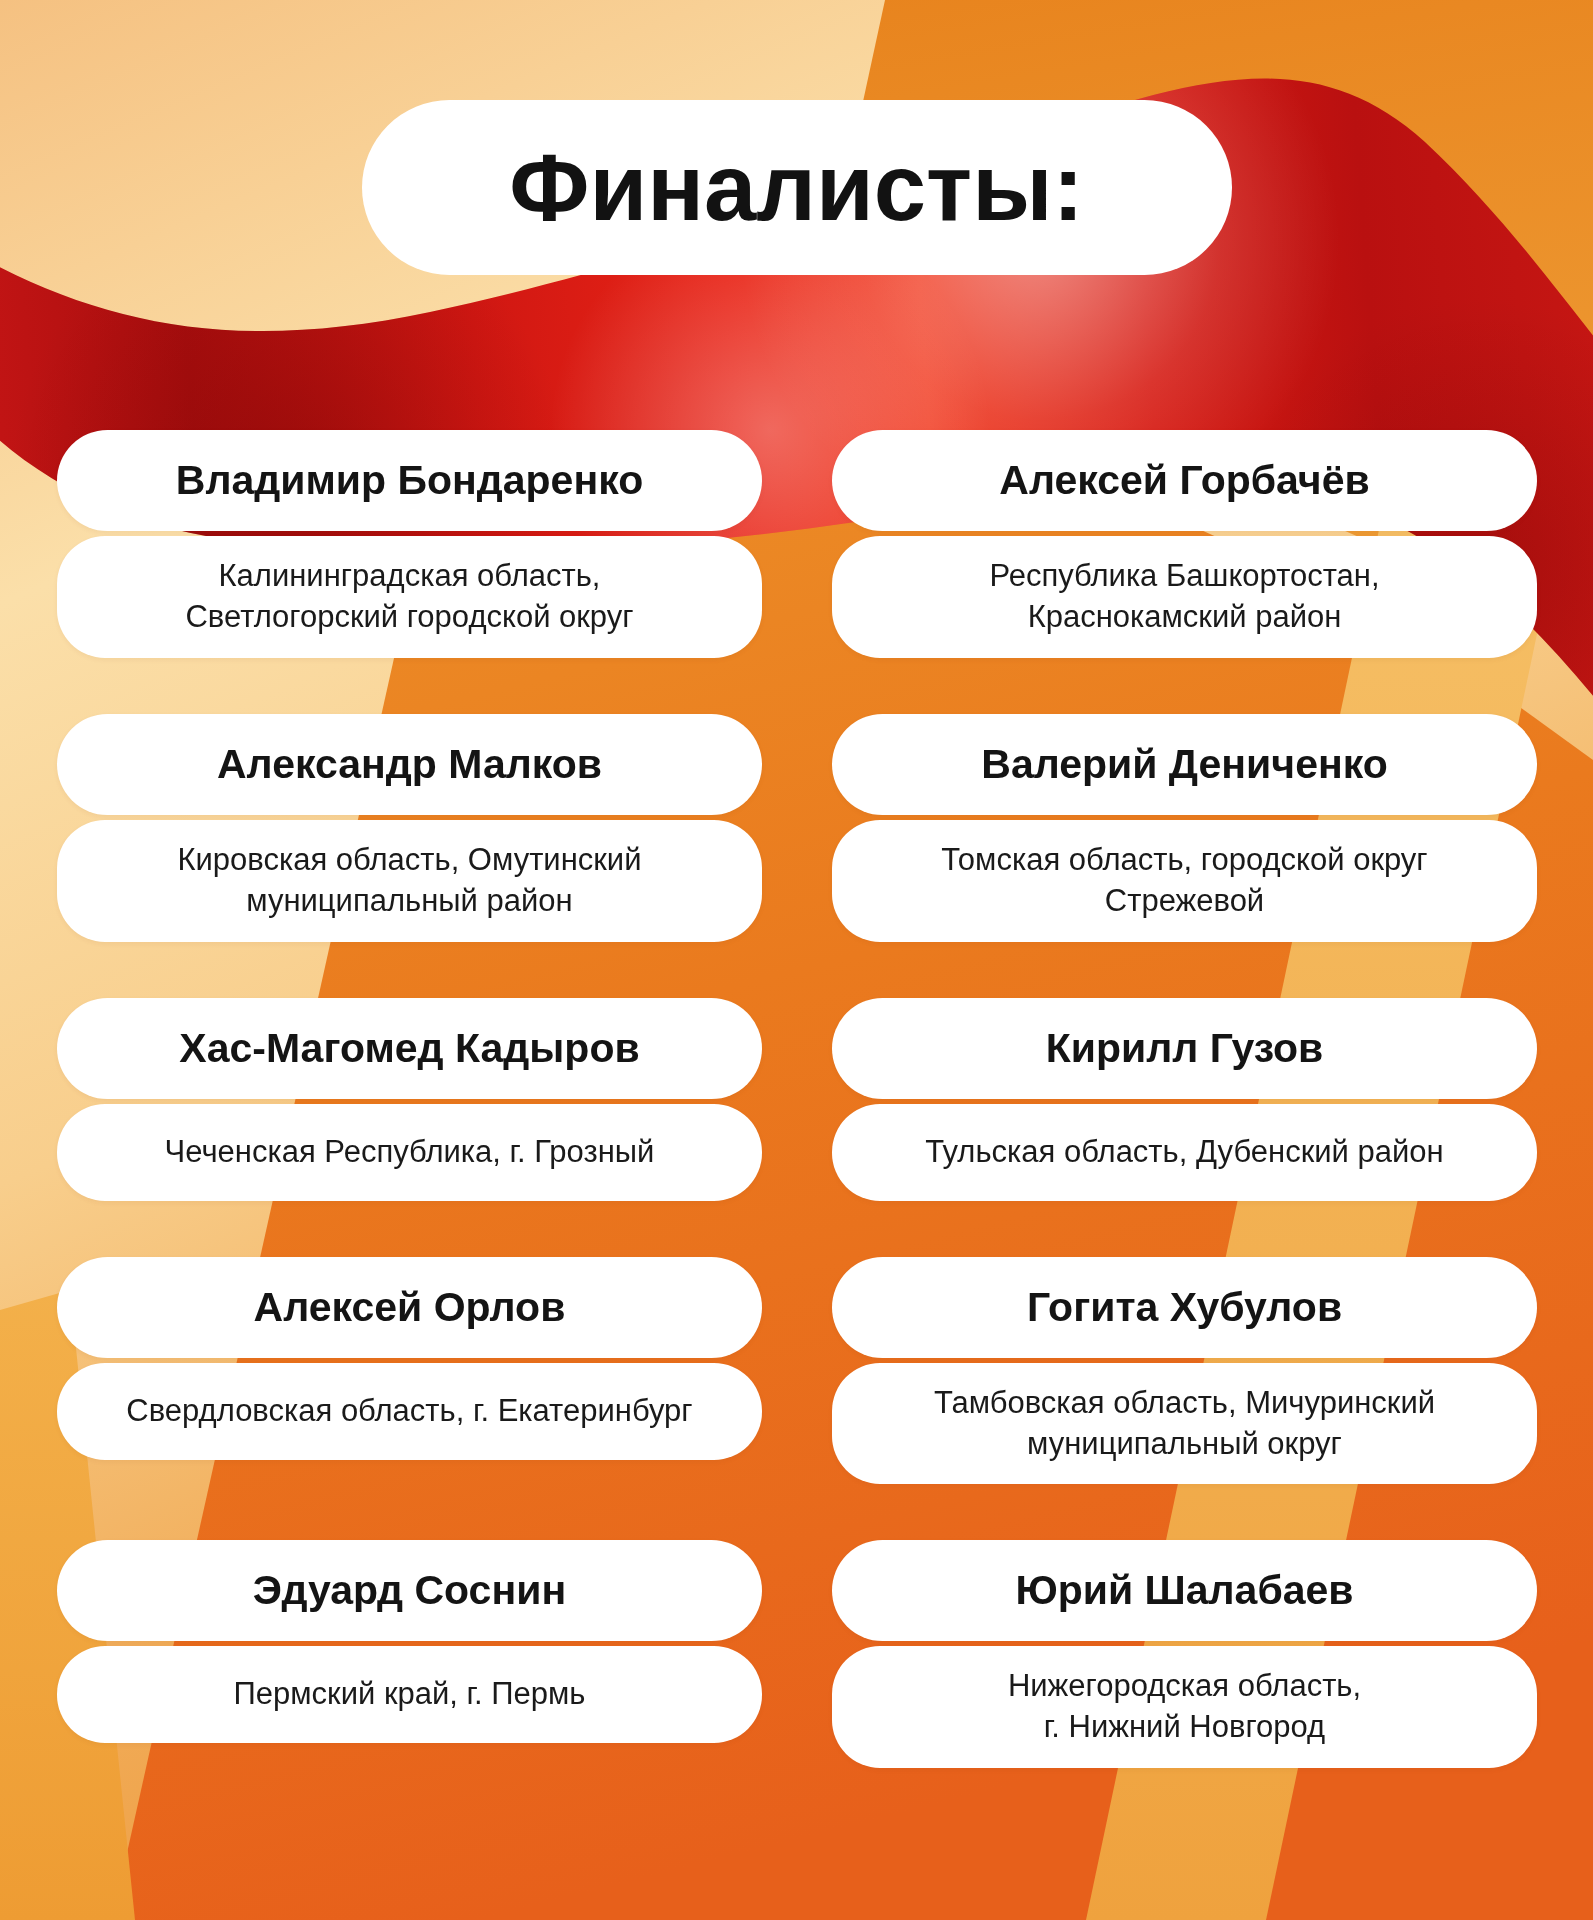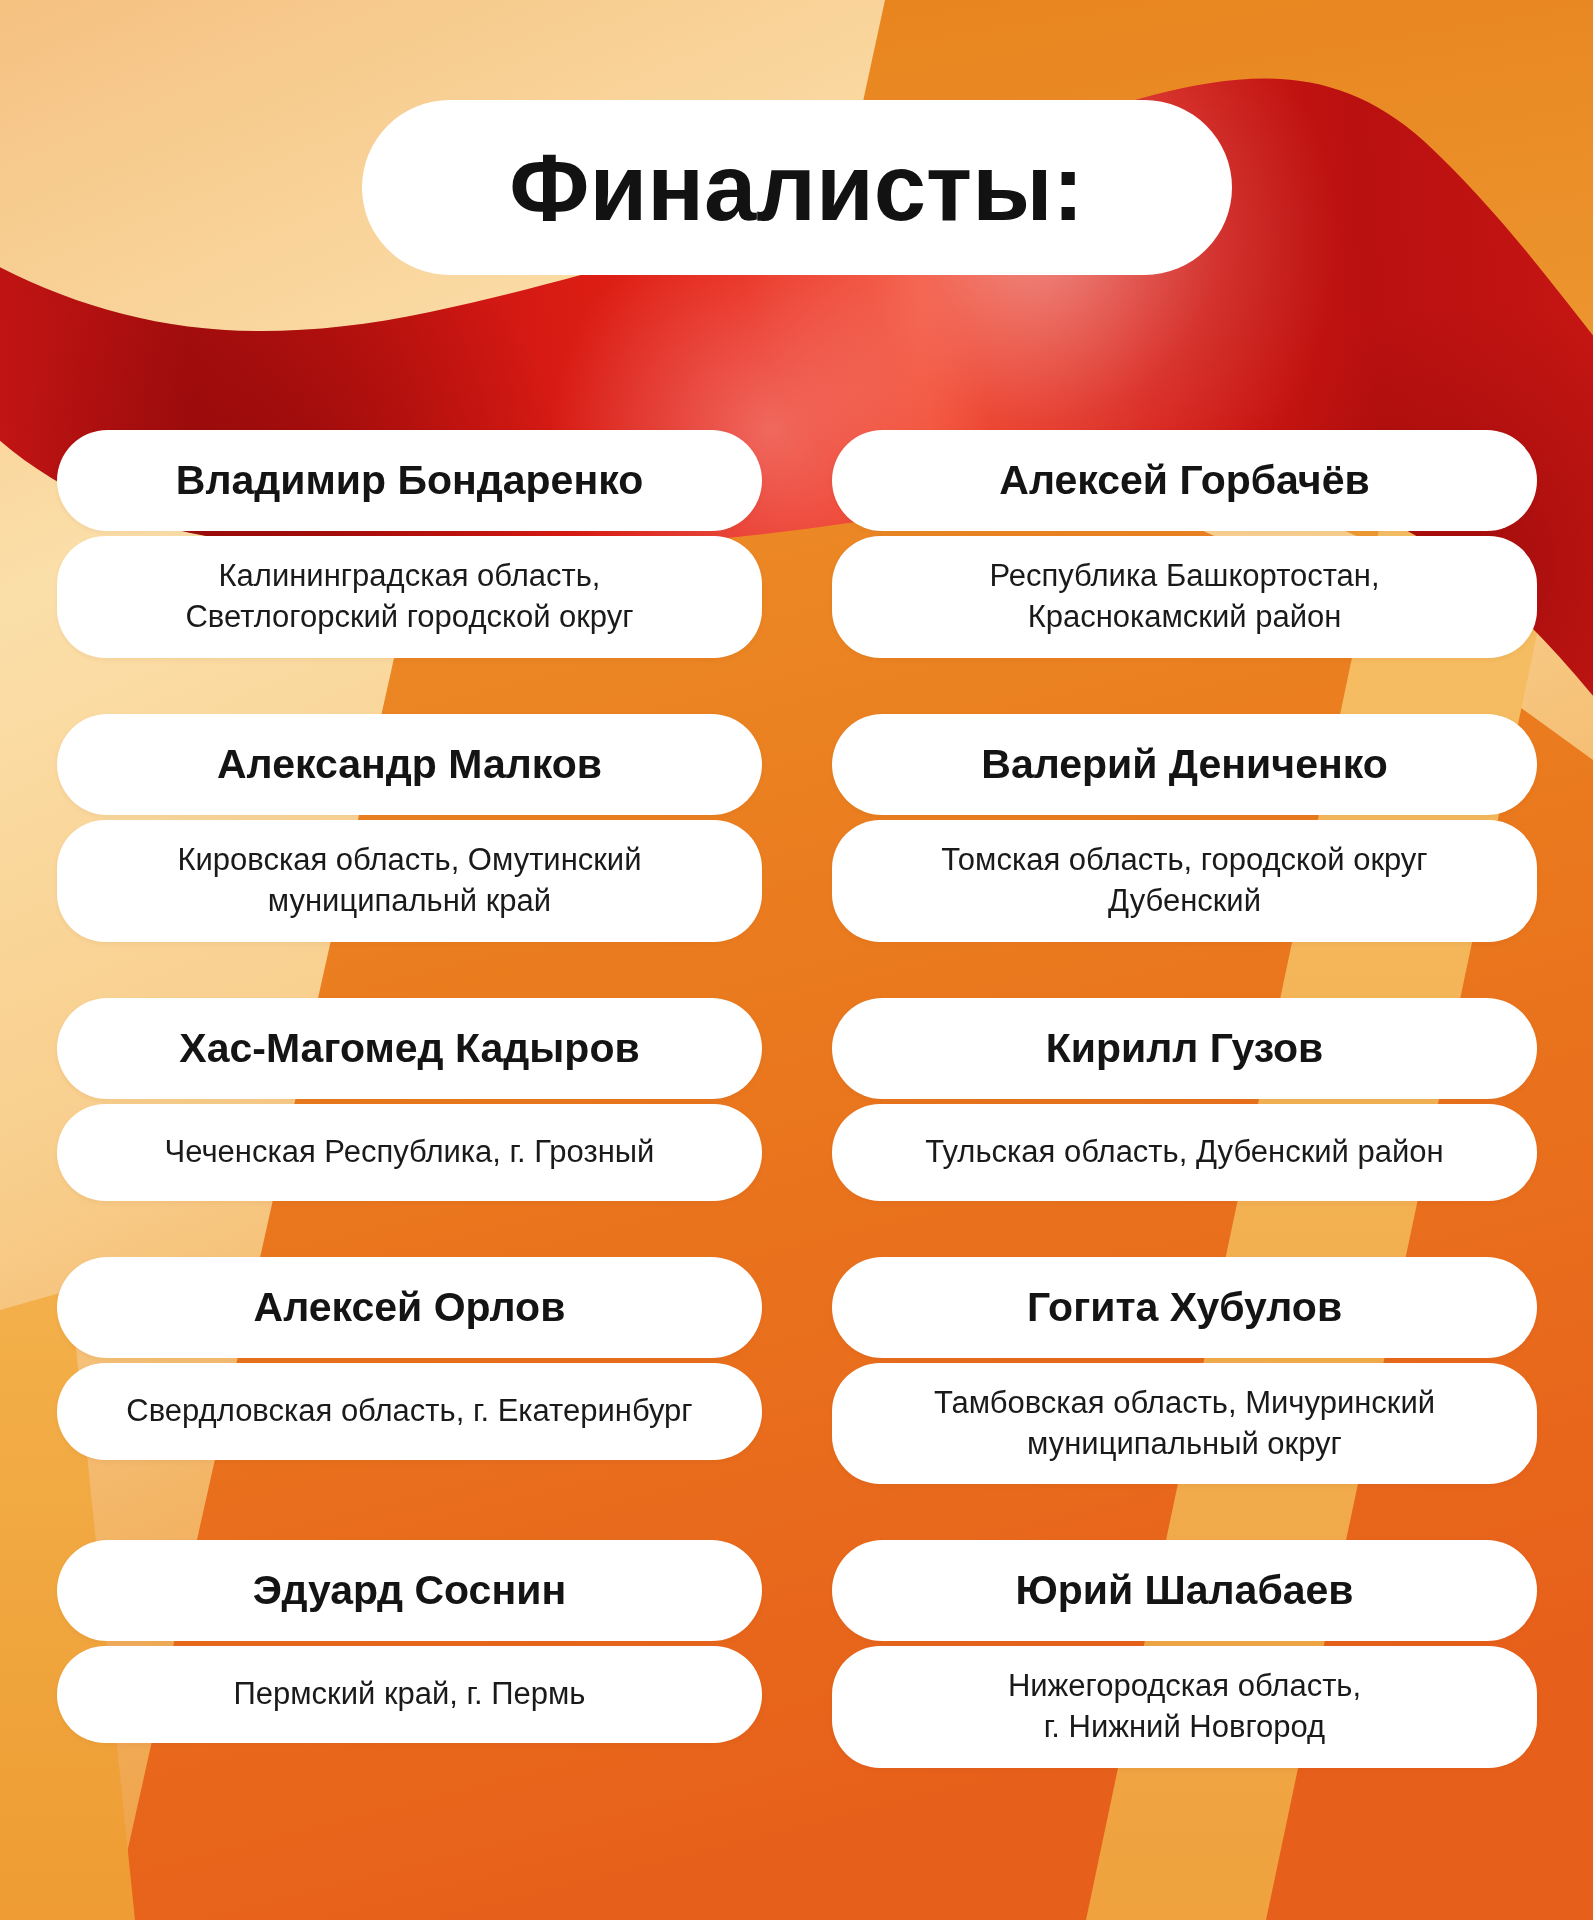--- a/index.html
+++ b/index.html
@@ -187,31 +187,31 @@
 Краснокамский район</span>
       </div>
     </div>
 
     <div class="entry">
       <div class="name-card">
         <span>Александр Малков</span>
       </div>
       <div class="region-card">
         <span class="region-text">Кировская область, Омутинский
-муниципальнй край</span>
+муниципальный район</span>
       </div>
     </div>
 
     <div class="entry">
       <div class="name-card">
         <span>Валерий Дениченко</span>
       </div>
       <div class="region-card">
         <span class="region-text">Томская область, городской округ
-Дубенский</span>
+Стрежевой</span>
       </div>
     </div>
 
     <div class="entry">
       <div class="name-card">
         <span>Хас-Магомед Кадыров</span>
       </div>
       <div class="region-card">
         <span class="region-text">Чеченская Республика, г. Грозный</span>
       </div>

